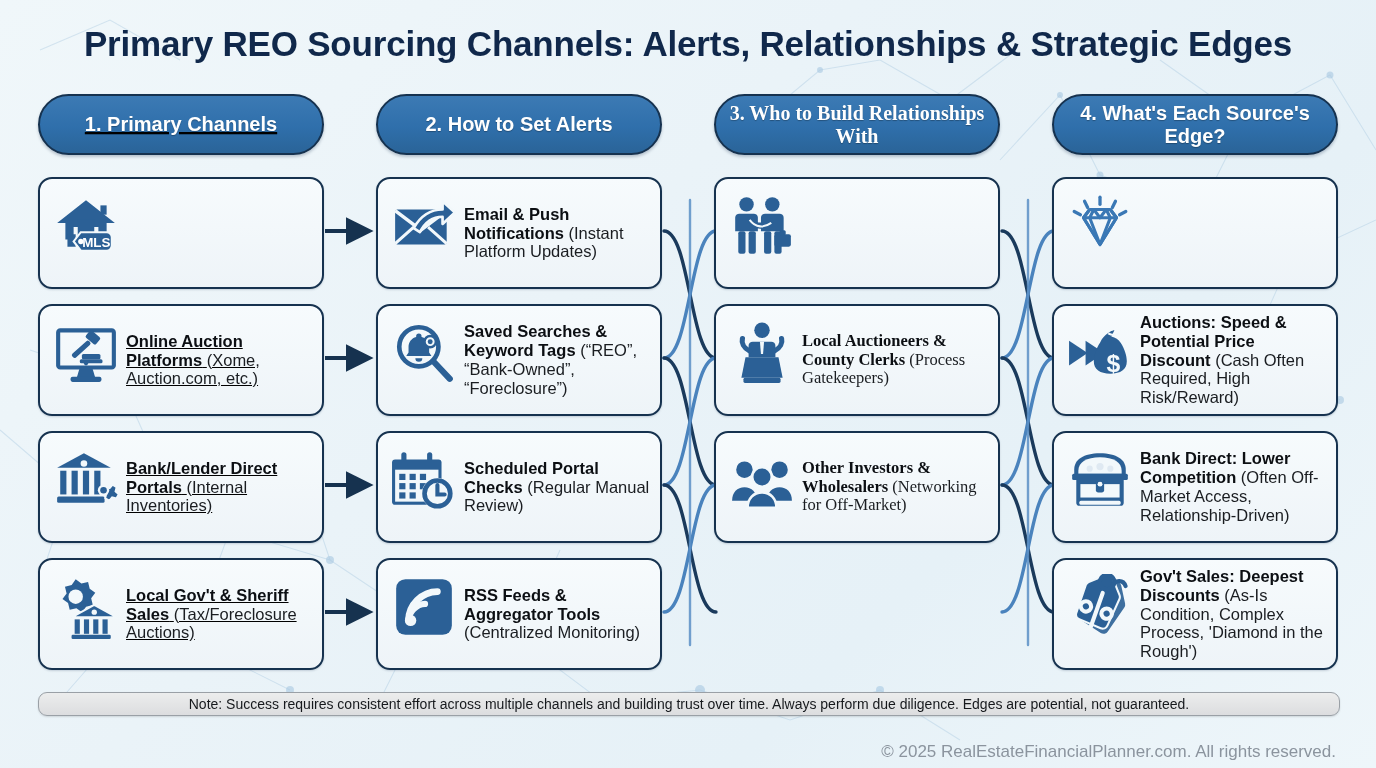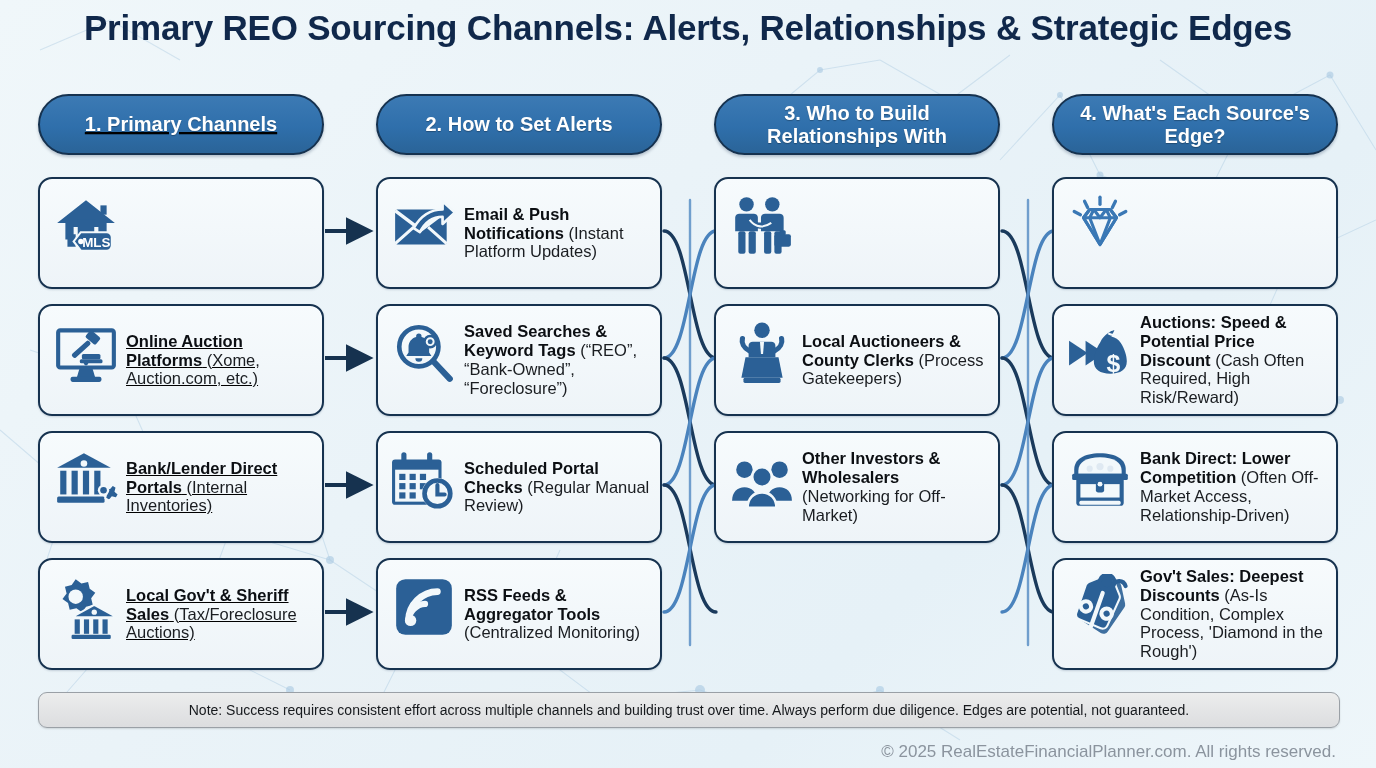--- a/index.html
+++ b/index.html
@@ -13,34 +13,34 @@
     position: relative;
     width: 1376px; height: 768px;
     background: linear-gradient(135deg,#f0f7fa 0%, #eaf3f8 40%, #e6f1f7 70%, #eef6fa 100%);
     overflow: hidden;
   }
   #bgnet { position:absolute; inset:0; width:1376px; height:768px; pointer-events:none; }
 
   
   .title {
     position: absolute;
-    top: 8px; left: 0; width: 1376px;
+    top: 24px; left: 0; width: 1376px;
     text-align: center;
     font-size: 35px;
     font-weight: bold;
     color: #10284b;
     letter-spacing: -0.2px;
     white-space: nowrap;
   }
 
   
   .col { position: absolute; top: 94px; width: 286px; }
   .col1 { left: 38px; text-decoration: underline; }
   .col2 { left: 376px; }
-  .col3 { left: 714px; }
+  .col3 { left: 714px; font-family: Liberation Serif, serif; }
   .col4 { left: 1052px; }
 
   .col-header {
     height: 61px;
     border-radius: 31px;
     background: linear-gradient(180deg,#3c7ab4 0%, #2f6fab 55%, #2a6498 100%);
     border: 2px solid #16324f;
     color: #ffffff;
     font-size: 20px;
     font-weight: bold;
@@ -85,21 +85,21 @@
   .card .txt b { font-weight: bold; color: #0c0f13; }
   .card .txt span.sub { font-weight: normal; color: #1a1d21; }
 
   
   .arrow { position: absolute; left: 0; top: 0; width: 1376px; height: 768px; pointer-events: none; }
 
   
   .note {
     position: absolute;
     left: 38px; top: 692px;
-    width: 1302px; height: 36px;
+    width: 1302px; height: 24px;
     border: 1.5px solid #9aa0a6;
     border-radius: 9px;
     background: linear-gradient(180deg,#eceded 0%, #dcdddf 100%);
     display: flex; align-items: center; justify-content: center;
     font-size: 14px;
     color: #16191d;
     box-shadow: 0 1px 2px rgba(0,0,0,0.13);
   }
   .copyright {
     position: absolute;

